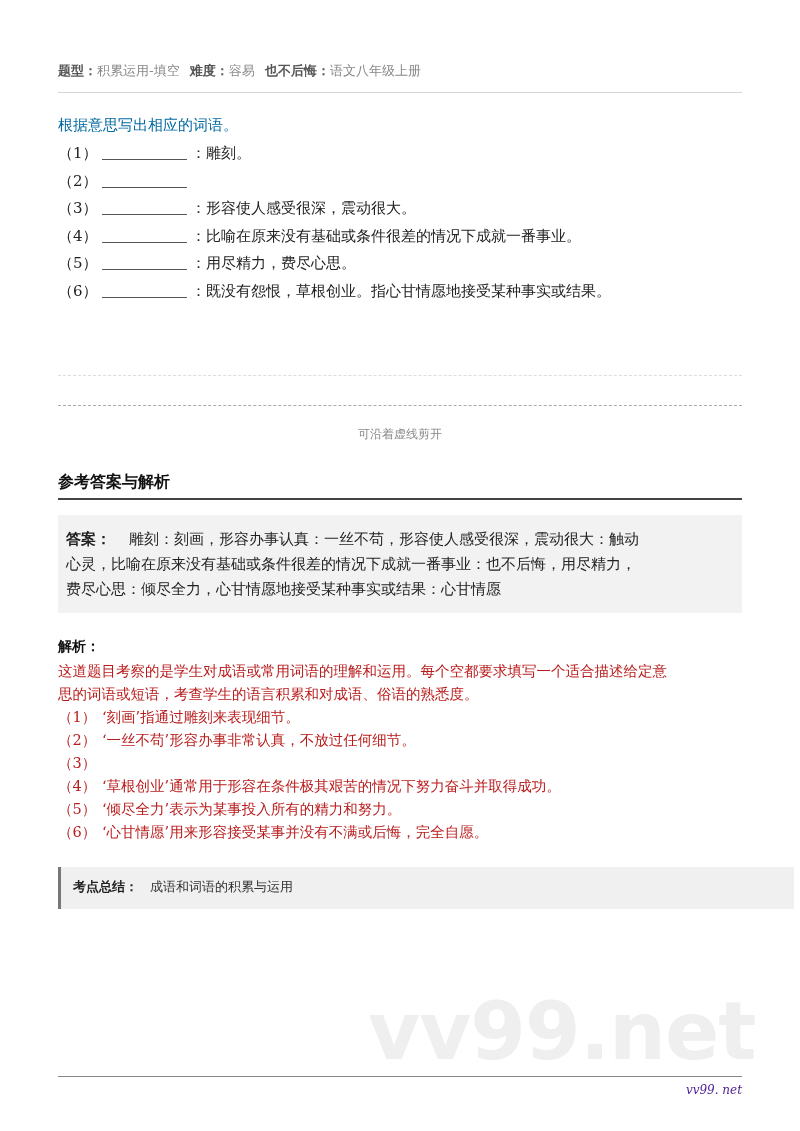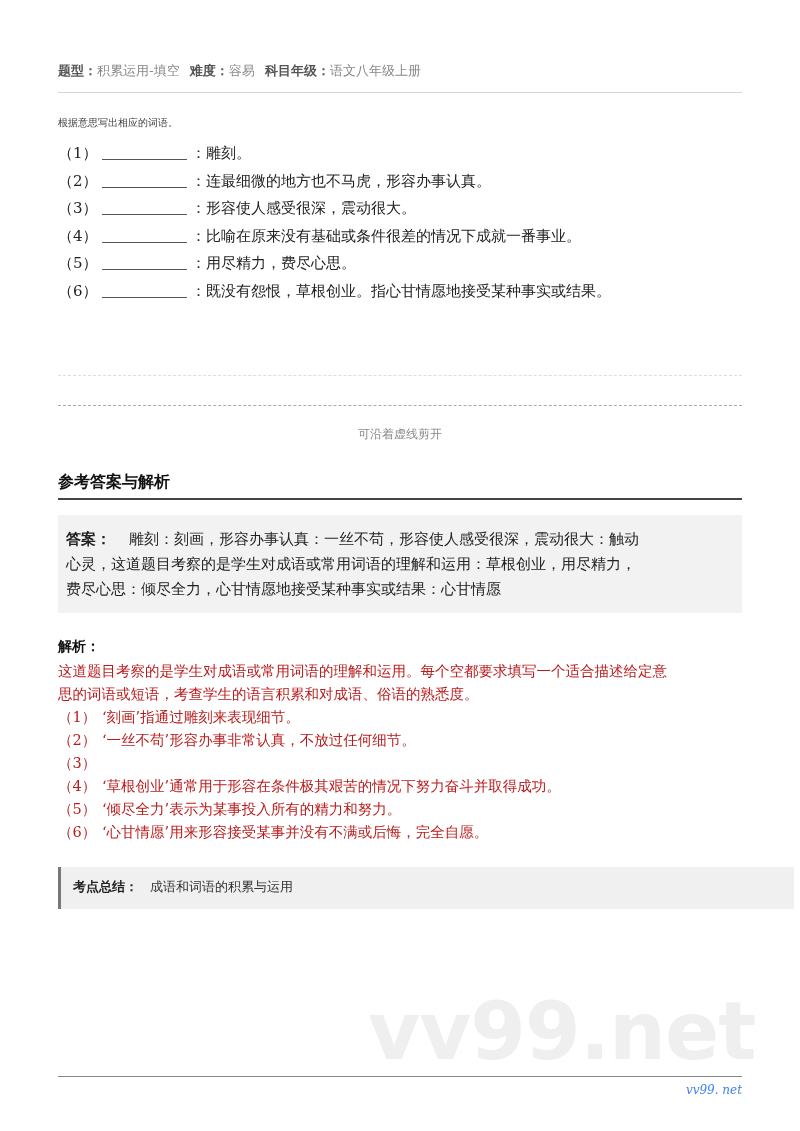--- a/index.html
+++ b/index.html
@@ -19,21 +19,21 @@
       white-space: nowrap;
     }
     .meta-bar .k { font-weight: bold; color: #555555; margin-top: 24px; }
     .meta-bar .v { margin-right: 6px; }
     .meta-rule {
       position: absolute; left: 58px; top: 92px; width: 684px;
       height: 1px; background: #d6d6d6;
     }
     .question-stem {
       position: absolute; left: 58px; top: 116px;
-      font-size: 10px; color: #404040;
+      font-size: 15px; color: #0369a1;
     }
     .q-list { position: absolute; left: 58px; top: 143px; width: 690px; }
     .q-item {
       height: 27.5px; line-height: 20px;
       font-size: 15px; display: flex; align-items: flex-start;
       color: #222;
     }
     .q-num { width: 44px; }
     .q-blank {
       display: inline-block; width: 85px; height: 17px;
@@ -91,47 +91,46 @@
       font-size: 80px; font-weight: bold; color: #efefef;
       font-family: "DejaVu Sans", "Liberation Sans", sans-serif;
       letter-spacing: -1px; line-height: 1;
     }
     .footer-rule {
       position: absolute; left: 58px; top: 1076px; width: 684px;
       height: 1px; background: #888;
     }
     .footer-site {
       position: absolute; right: 58px; top: 1083px;
-      font-size: 12px; font-style: italic; color: #3b82f6;
+      font-size: 12px; font-style: italic; color: #4c1d95;
       font-family: "DejaVu Serif", "Liberation Serif", serif;
       text-align: center;
     }
   </style>
 </head>
 <body>
 
 <div class="meta-bar">
   <span class="k">题型：</span><span class="v">积累运用-填空</span>
   <span class="k">难度：</span><span class="v">容易</span>
-  <span class="k">科目年级：</span><span class="v">语文八年级上册</span>
+  <span class="k">也不后悔：</span><span class="v">语文八年级上册</span>
 </div>
 <div class="meta-rule"></div>
 
 <div class="question-stem">根据意思写出相应的词语。</div>
 
 <div class="q-list">
   <div class="q-item">
     <span class="q-num">（1）</span>
     <span class="q-blank"></span>
     <span>：雕刻。</span>
   </div>
   <div class="q-item">
     <span class="q-num">（2）</span>
     <span class="q-blank"></span>
-    <span>：连最细微的地方也不马虎，形容办事认真。</span>
   </div>
   <div class="q-item">
     <span class="q-num">（3）</span>
     <span class="q-blank"></span>
     <span>：形容使人感受很深，震动很大。</span>
   </div>
   <div class="q-item">
     <span class="q-num">（4）</span>
     <span class="q-blank"></span>
     <span>：比喻在原来没有基础或条件很差的情况下成就一番事业。</span>
@@ -150,21 +149,21 @@
 
 <div class="cut-line l1"></div>
 <div class="cut-line l2"></div>
 <div class="cut-hint">可沿着虚线剪开</div>
 
 <div class="section-title">参考答案与解析</div>
 <div class="section-rule"></div>
 
 <div class="answer-box">
   <div><span class="lbl">答案：</span><span>雕刻：刻画，形容办事认真：一丝不苟，形容使人感受很深，震动很大：触动</span></div>
-  <div>心灵，这道题目考察的是学生对成语或常用词语的理解和运用：草根创业，用尽精力，</div>
+  <div>心灵，比喻在原来没有基础或条件很差的情况下成就一番事业：也不后悔，用尽精力，</div>
   <div>费尽心思：倾尽全力，心甘情愿地接受某种事实或结果：心甘情愿</div>
 </div>
 
 <div class="analysis-label">解析：</div>
 <div class="analysis-body">
   <div>这道题目考察的是学生对成语或常用词语的理解和运用。每个空都要求填写一个适合描述给定意</div>
   <div>思的词语或短语，考查学生的语言积累和对成语、俗语的熟悉度。</div>
   <div class="analysis-item">
     <span class="n">（1）</span>
     <span>‘刻画’指通过雕刻来表现细节。</span>

